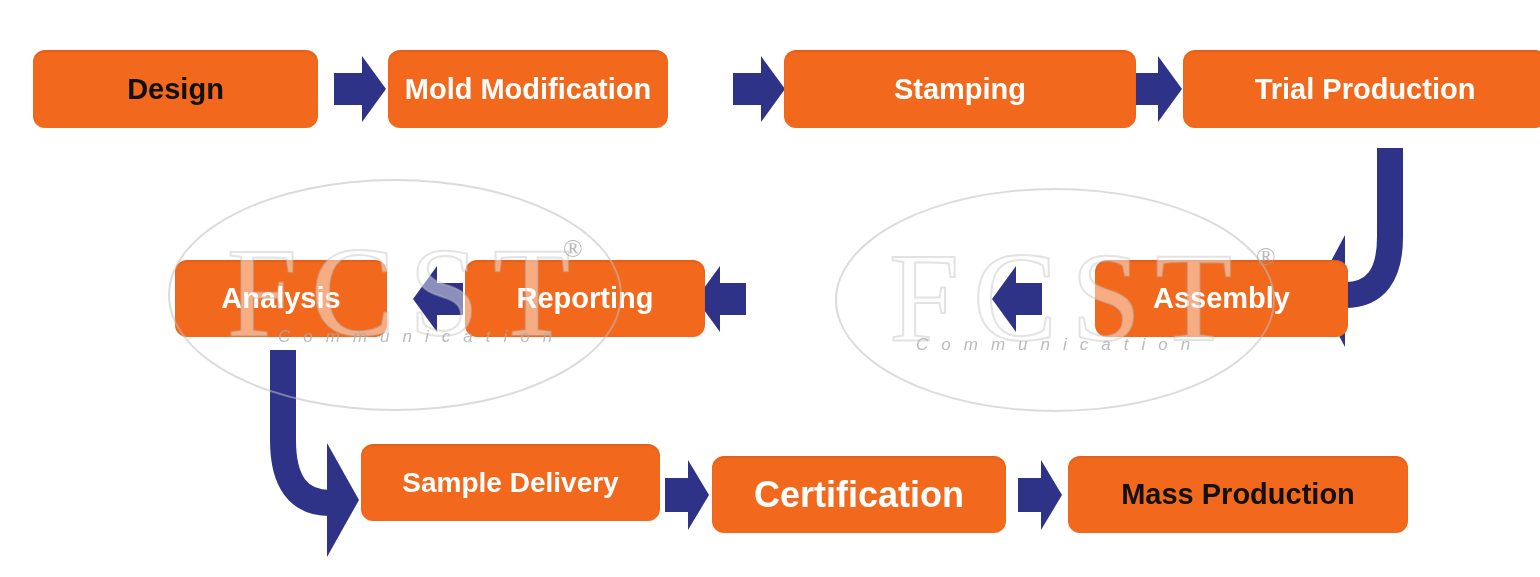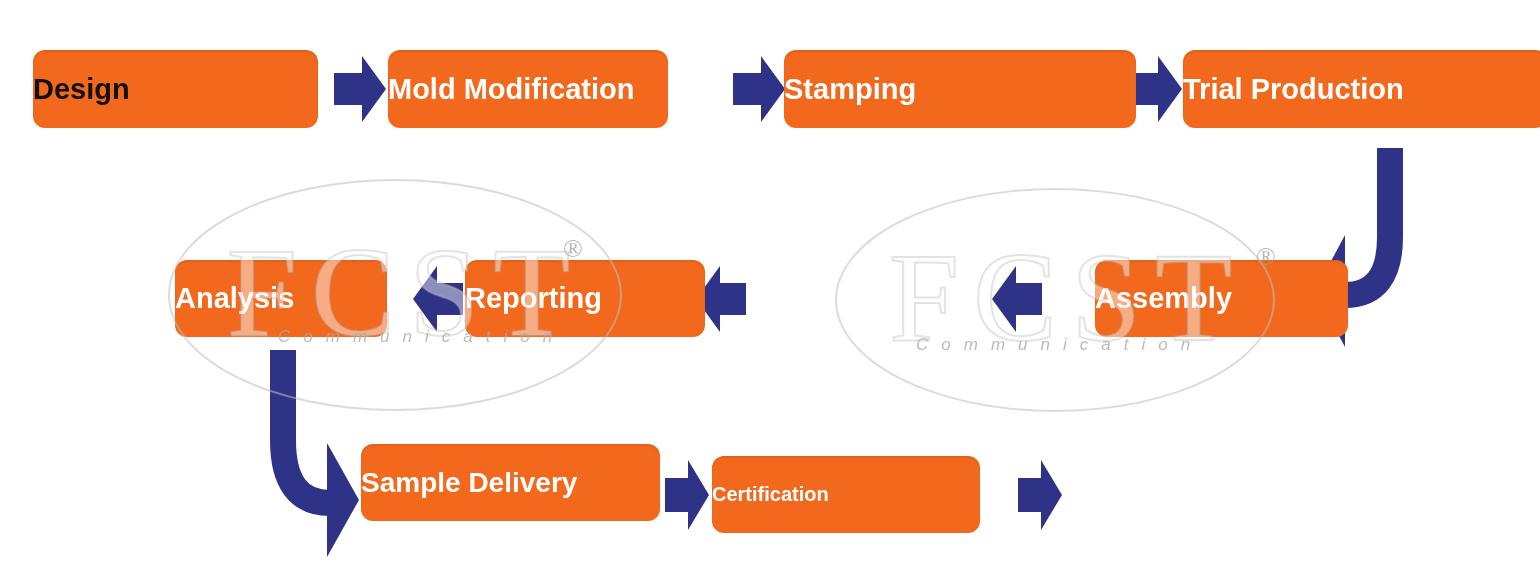--- a/index.html
+++ b/index.html
@@ -14,21 +14,21 @@
     position:relative;
     width:1540px;height:577px;
     background:#ffffff;
     overflow:hidden;
     font-family:"Liberation Sans", sans-serif;
   }
   .node{
     position:absolute;
     background:var(--orange);
     border-radius:12px;
-    display:flex;align-items:center;
+    display:flex;align-items:center;justify-content:center;
     color:var(--text-light);
     font-size:29px;font-weight:bold;
     box-shadow:inset 0 2px 2px rgba(0,0,0,0.07);
     z-index:2;
   }
   .node.dark-text{color:var(--text-dark);}
   .arrow{position:absolute;z-index:1;}
   .arrow svg{display:block;width:100%;height:100%;}
   .wm{position:absolute;pointer-events:none;z-index:6;}
   .wm-ellipse{
@@ -138,28 +138,31 @@
 
   <div class="node" style="left:361px;top:444px;width:299px;height:77px;font-size:28px">
     <span>Sample Delivery</span>
   </div>
   <div class="arrow" style="left:665px;top:460px;width:44px;height:70px">
     <svg viewBox="0 0 44 70">
         <rect x="0" y="18" width="23" height="34" fill="var(--navy)"></rect>
         <polygon points="23,0 44,35 23,70" fill="var(--navy)"></polygon>
       </svg>
   </div>
-  <div class="node" style="left:712px;top:456px;width:268px;height:77px;font-size:20px">
+  <div class="node" style="left:712px;top:456px;width:294px;height:77px;font-size:36px">
     <span>Certification</span>
   </div>
   <div class="arrow" style="left:1018px;top:460px;width:44px;height:70px">
     <svg viewBox="0 0 44 70">
         <rect x="0" y="18" width="23" height="34" fill="var(--navy)"></rect>
         <polygon points="23,0 44,35 23,70" fill="var(--navy)"></polygon>
       </svg>
+  </div>
+  <div class="node dark-text" style="left:1068px;top:456px;width:340px;height:77px">
+    <span>Mass Production</span>
   </div>
 
   <div class="wm wm-ellipse" style="left:168px;top:179px;width:450px;height:228px"></div>
   <div class="wm wm-logo" style="left:202px;top:230px">FCST</div>
   <div class="wm wm-reg" style="left:563px;top:236px">®</div>
   <div class="wm wm-sub" style="left:278px;top:328px">Communication</div>
 
   <div class="wm wm-ellipse" style="left:835px;top:188px;width:436px;height:220px"></div>
   <div class="wm wm-logo" style="left:864px;top:235px">FCST</div>
   <div class="wm wm-reg" style="left:1256px;top:244px">®</div>

